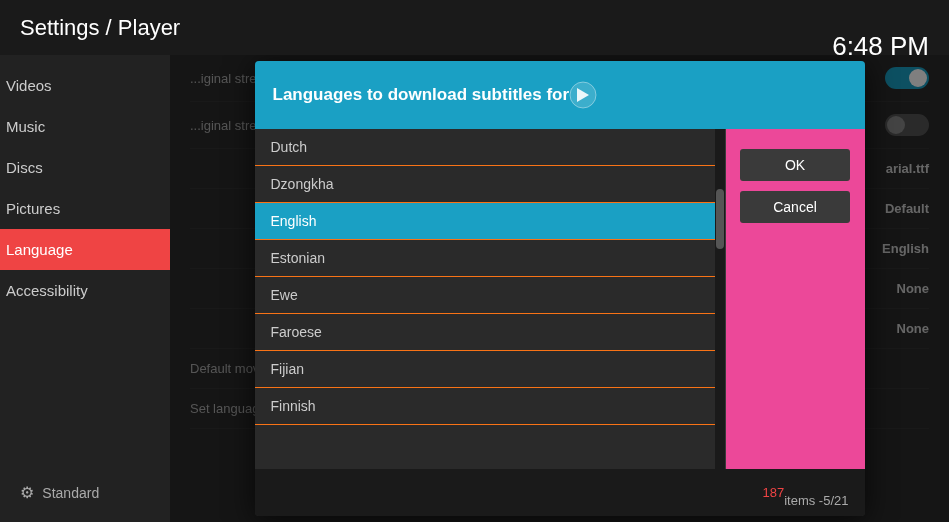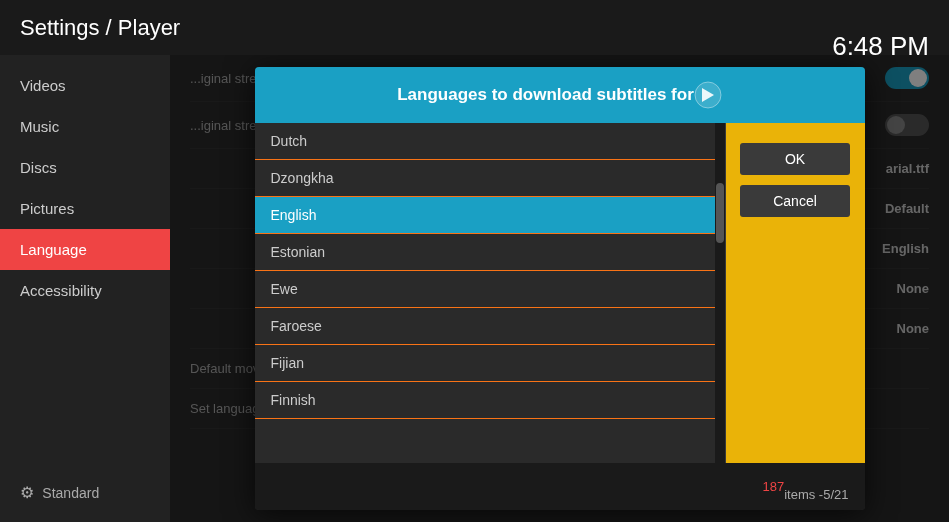--- a/index.html
+++ b/index.html
@@ -41,21 +41,21 @@
     }
 
     
     .sidebar {
       width: 170px;
       background: #222;
       padding-top: 10px;
       flex-shrink: 0;
     }
     .sidebar-item {
-      padding: 12px 20px;
+      padding: 12px 6px;
       font-size: 15px;
       color: #ccc;
       cursor: pointer;
     }
     .sidebar-item.active {
       background: #ef4444;
       color: #fff;
     }
     .sidebar-bottom {
       position: absolute;
@@ -135,23 +135,23 @@
     .dialog {
       background: #2a2a2a;
       width: 610px;
       border-radius: 4px;
       overflow: hidden;
       box-shadow: 0 4px 30px rgba(0,0,0,0.7);
     }
 
     .dialog-header {
       background: #1aa0c4;
-      padding: 14px 18px;
-      display: flex;
-      justify-content: center;
+      padding: 20px 18px;
+      display: flex;
+      justify-content: flex-start;
       align-items: center;
     }
     .dialog-header-title {
       font-size: 17px;
       font-weight: bold;
       color: #fff;
     }
     .kodi-icon {
       width: 28px;
       height: 28px;
@@ -214,21 +214,21 @@
     }
 
     .dialog-buttons {
       width: 140px;
       display: flex;
       flex-direction: column;
       align-items: center;
       justify-content: flex-start;
       padding: 20px 10px;
       gap: 10px;
-      background: #eab308;
+      background: #ec4899;
       border-left: 1px solid #3a3a3a;
     }
     .dialog-btn {
       width: 110px;
       padding: 8px 16px;
       background: #3a3a3a;
       color: #fff;
       border: none;
       border-radius: 3px;
       font-size: 14px;

